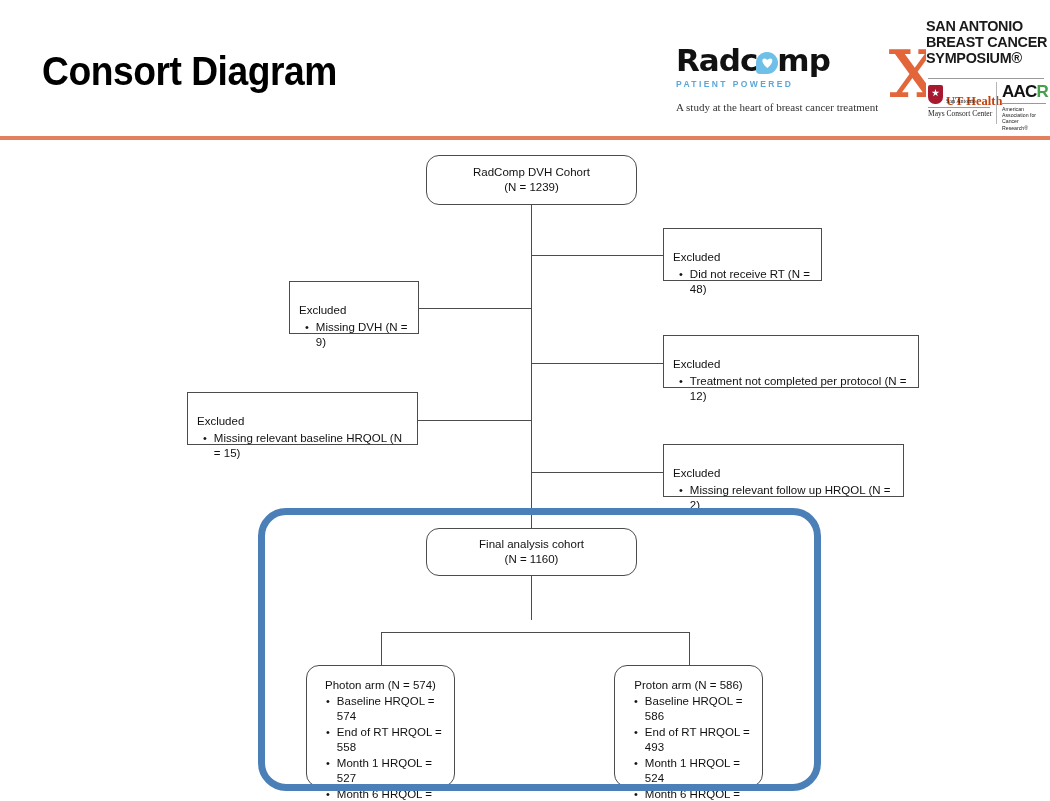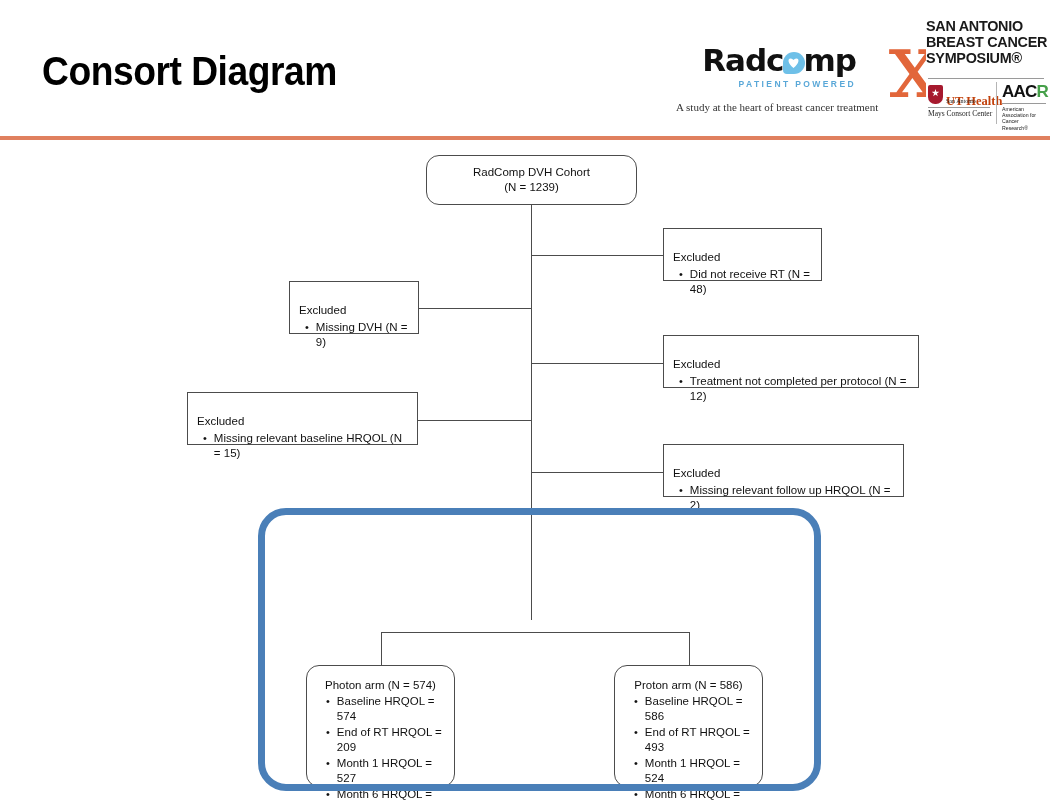--- a/index.html
+++ b/index.html
@@ -18,21 +18,21 @@
     letter-spacing:-0.5px;
     transform:scaleX(0.93);transform-origin:left top;
     white-space:nowrap;color:#000;
   }
   .hdr-rule{
     position:absolute;left:0;top:136px;width:1050px;height:4px;
     background:#e0805f;
   }
 
   
-  .radcomp{position:absolute;left:676px;top:44px;width:180px;height:60px;text-align:right;}
+  .radcomp{position:absolute;left:676px;top:44px;width:180px;height:60px;text-align:left;}
   .radcomp .word{
     font-family:"DejaVu Sans", sans-serif;font-weight:bold;
     font-size:31px;line-height:33px;letter-spacing:-1px;color:#111;
     white-space:nowrap;position:relative;display:inline-block;
   }
   .radcomp .heart{
     display:inline-block;width:22px;height:22px;position:relative;
     vertical-align:-3px;margin:0 -1px;
   }
   .radcomp .heart .drop{
@@ -204,30 +204,34 @@
   </div>
 
   <div class="node excl" style="left:663px;top:444px;width:241px;height:53px;">
     <div class="hd">Excluded</div>
     <div class="ul-row">
       <span class="bul">•</span>
       <span>Missing relevant follow up HRQOL  (N = 2)</span>
     </div>
   </div>
 
+  <div class="node round center" style="left:426px;top:528px;width:211px;height:48px;">
+    <div class="ln">Final analysis cohort</div>
+    <div class="ln">(N = 1160)</div>
+  </div>
 
   <div class="node round arm" style="left:306px;top:665px;width:149px;height:122px;">
     <div class="armhd">Photon arm (N = 574)</div>
     <div class="ul-row">
       <span class="bul">•</span>
       <span>Baseline HRQOL  = 574</span>
     </div>
     <div class="ul-row">
       <span class="bul">•</span>
-      <span>End of RT HRQOL = 209</span>
+      <span>End of RT HRQOL = 558</span>
     </div>
     <div class="ul-row">
       <span class="bul">•</span>
       <span>Month 1 HRQOL = 527</span>
     </div>
     <div class="ul-row">
       <span class="bul">•</span>
       <span>Month 6 HRQOL = 492</span>
     </div>
   </div>

